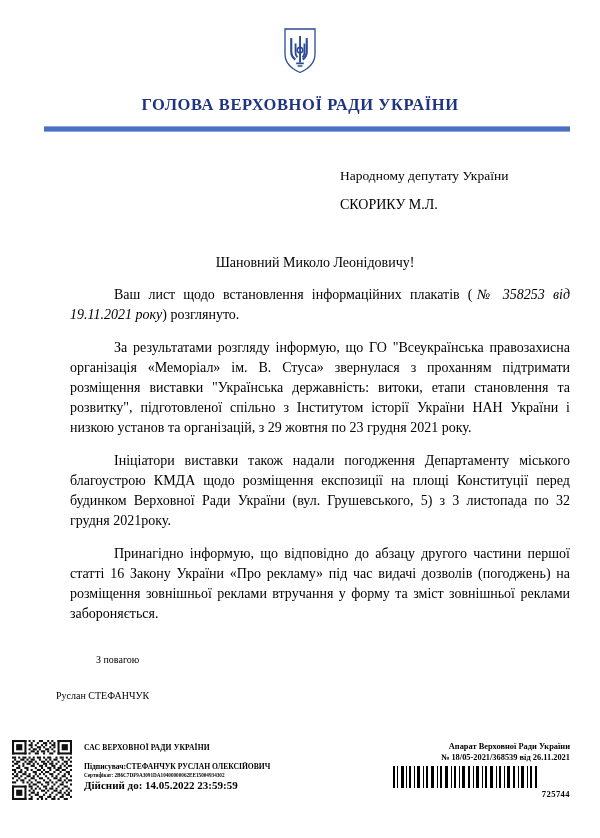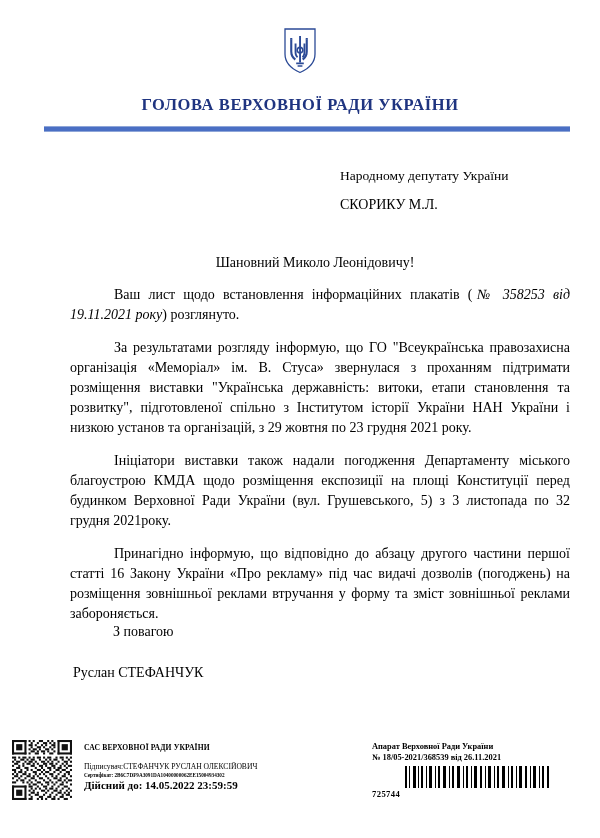--- a/index.html
+++ b/index.html
@@ -89,37 +89,38 @@
     font-size: 14px;
     line-height: 1.43;
     -webkit-hyphens: none;
     hyphens: none;
   }
   p.para:last-child { margin-bottom: 0; }
   .ital { font-style: italic; }
 
   
   .sign-block {
-    padding: 0 30px 0 73px;
-    font-size: 14px;
+    margin-top: 30px;
+    padding: 0 30px 0 56px;
+    font-size: 10px;
   }
   .sign-regards {
     margin-left: 40px;
   }
   .sign-name {
     margin-top: 25px;
     text-align: left;
     padding-right: 22px;
   }
 
   
   .footer {
     position: absolute;
     left: 0;
-    right: 4px;
+    right: 16px;
     bottom: 0;
     height: 106px;
   }
   .footer-left {
     position: absolute;
     left: 12px;
     top: 8px;
     display: flex;
     align-items: flex-start;
   }
@@ -136,41 +137,41 @@
   }
   .stamp-title {
     font-size: 7.6px;
     font-weight: bold;
     letter-spacing: 0.15px;
     white-space: nowrap;
   }
   .stamp-signer {
     margin-top: 10px;
     font-size: 7.6px;
-    font-weight: normal;
+    font-weight: bold;
     white-space: nowrap;
   }
   .stamp-cert {
     margin-top: 1px;
     font-size: 5.2px;
     font-weight: bold;
     white-space: nowrap;
   }
   .stamp-valid {
     margin-top: 1px;
     font-size: 11px;
     font-weight: bold;
     white-space: nowrap;
   }
 
   .footer-right {
     position: absolute;
     right: 14px;
     top: 10px;
-    text-align: left;
+    text-align: right;
     width: 210px;
   }
   .fr-line1 {
     font-size: 8.4px;
     font-weight: bold;
     white-space: nowrap;
   }
   .fr-line2 {
     margin-top: 2px;
     font-size: 8.4px;

